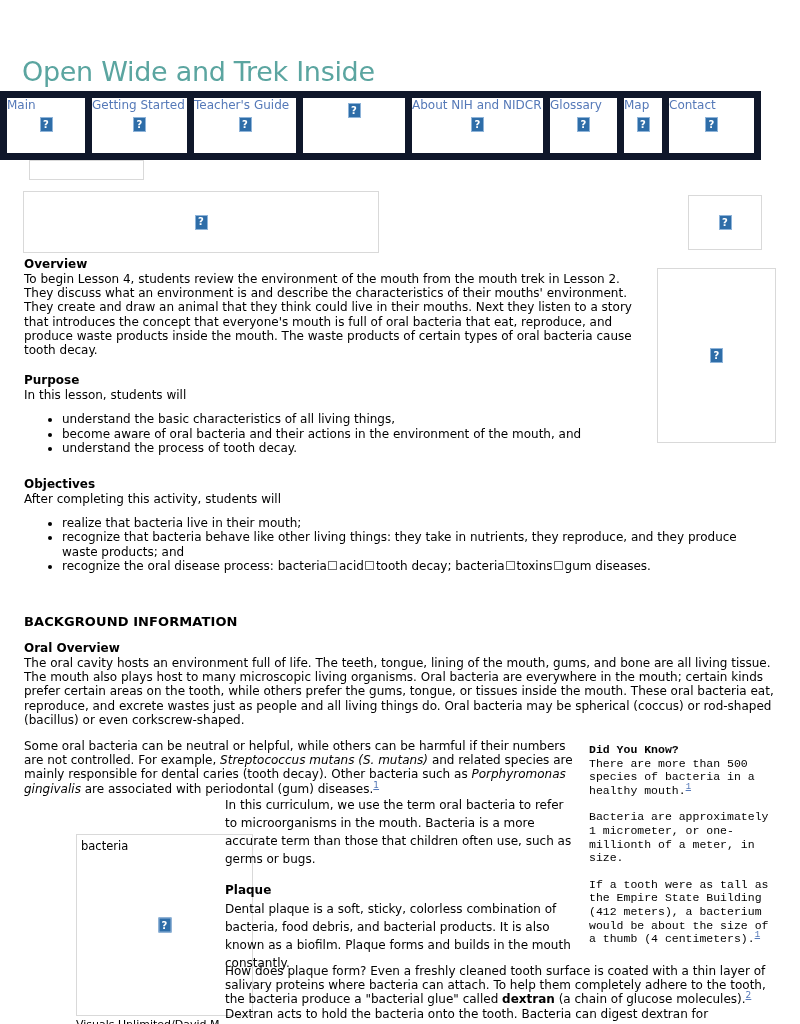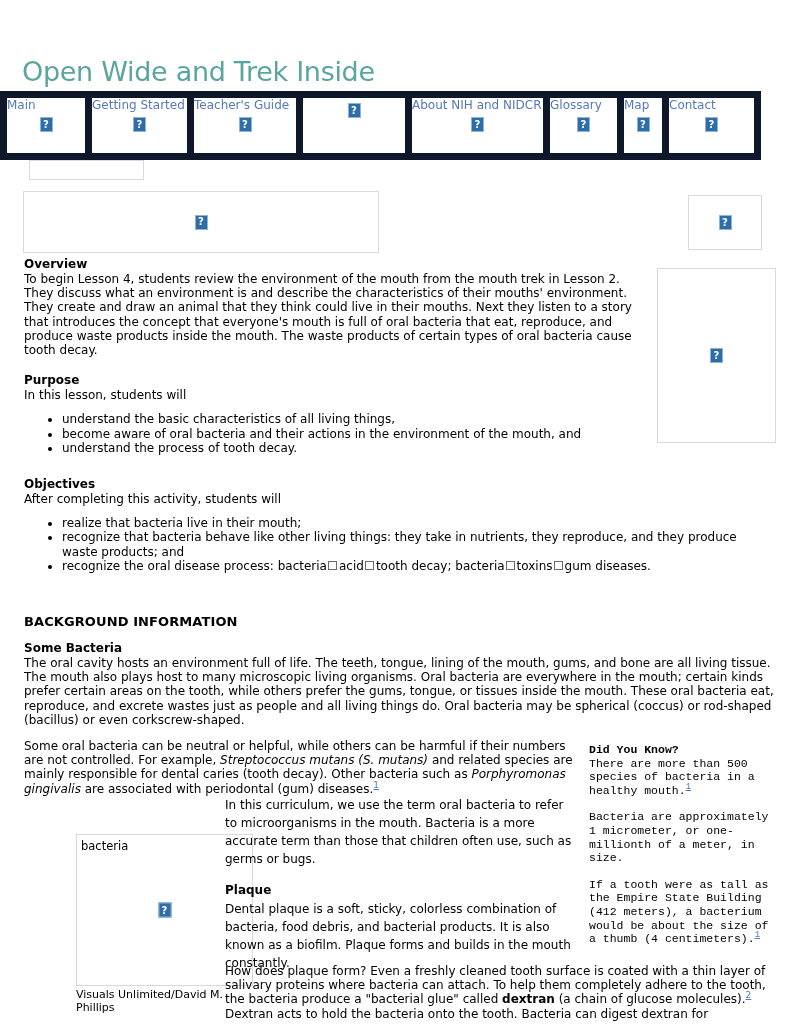--- a/index.html
+++ b/index.html
@@ -212,21 +212,21 @@
 
   
   .figure-left {
     position: absolute;
     left: 36px;
     top: 822px;
     width: 177px;
   }
   .figure-box {
     width: 177px;
-    height: 152px;
+    height: 182px;
     border: 1px solid #d9d9d9;
     box-sizing: border-box;
     position: relative;
   }
   .figure-alt {
     position: absolute;
     left: 4px;
     top: 4px;
     font-family: "DejaVu Sans", sans-serif;
     font-size: 11.5px;
@@ -382,21 +382,21 @@
     <ul class="bul">
       <li>realize that bacteria live in their mouth;</li>
       <li style="width:700px">recognize that bacteria behave like other living things: they take in nutrients, they reproduce, and they produce waste products; and</li>
       <li><span>recognize the oral disease process: bacteria</span><span class="tofu"></span><span>acid</span><span class="tofu"></span><span>tooth decay; bacteria</span><span class="tofu"></span><span>toxins</span><span class="tofu"></span><span>gum diseases.</span></li>
     </ul>
 
     <div class="spacer-md"></div>
 
     <h2 class="sectionhead">BACKGROUND INFORMATION</h2>
 
-    <h3 class="subhead">Some Bacteria</h3>
+    <h3 class="subhead">Oral Overview</h3>
     <p class="body" style="width:752px">The oral cavity hosts an environment full of life. The teeth, tongue, lining of the mouth, gums, and bone are all living tissue. The mouth also plays host to many microscopic living organisms. Oral bacteria are everywhere in the mouth; certain kinds prefer certain areas on the tooth, while others prefer the gums, tongue, or tissues inside the mouth. These oral bacteria eat, reproduce, and excrete wastes just as people and all living things do. Oral bacteria may be spherical (coccus) or rod-shaped (bacillus) or even corkscrew-shaped.</p>
 
     <div class="spacer-sm"></div>
 
     <p class="body" style="width:553px"><span>Some oral bacteria can be neutral or helpful, while others can be harmful if their numbers are not controlled. For example, </span><i>Streptococcus mutans (S. mutans)</i><span> and related species are mainly responsible for dental caries (tooth decay). Other bacteria such as </span><i>Porphyromonas gingivalis</i><span> are associated with periodontal (gum) diseases.</span><sup class="fn">1</sup></p>
 
     <div class="clear"></div>
   </div>
 
   <aside class="sidebar-dyk">

